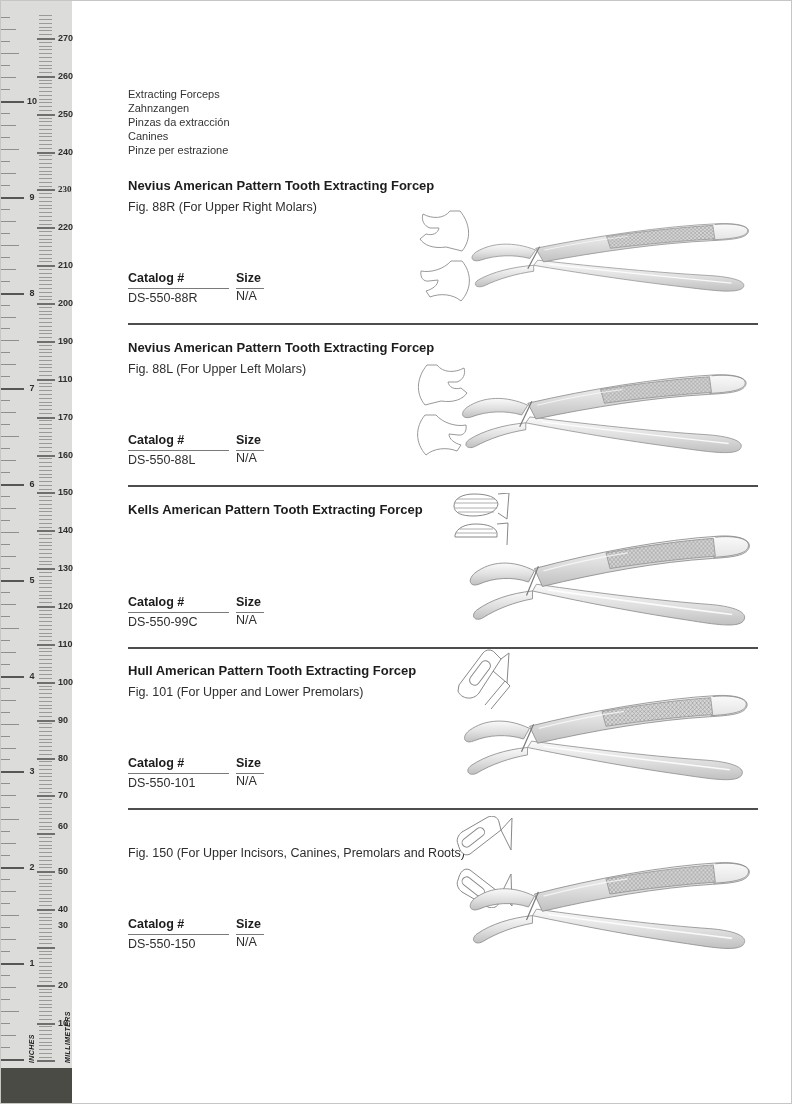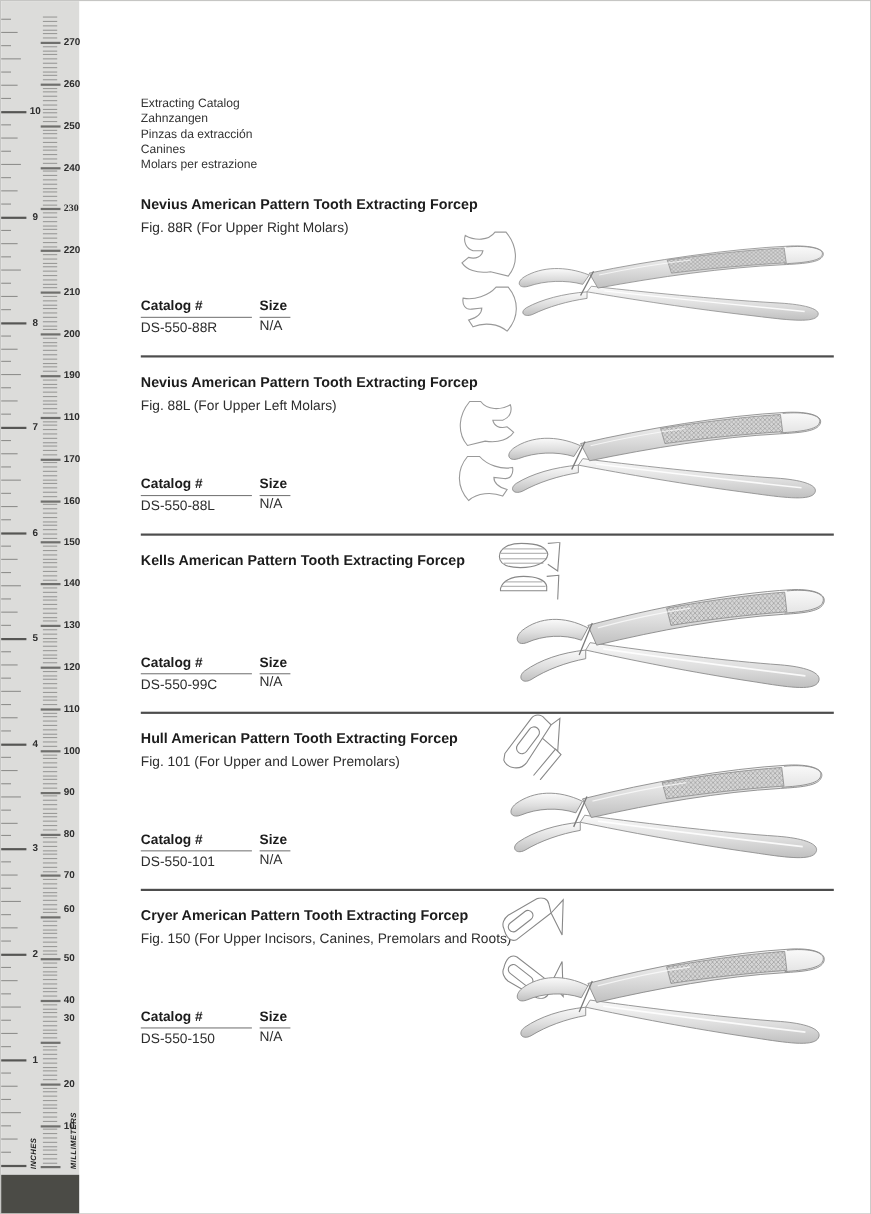--- a/index.html
+++ b/index.html
@@ -479,25 +479,25 @@
       <div class="in-label" style="top: 478.12px;">6</div>
       <div class="in-label" style="top: 573.9px;">5</div>
       <div class="in-label" style="top: 669.68px;">4</div>
       <div class="in-label" style="top: 765.46px;">3</div>
       <div class="in-label" style="top: 861.24px;">2</div>
       <div class="in-label" style="top: 957.02px;">1</div>
     </div>
   <div class="ruler-foot"></div>
 
   <div class="lang-block">
-    <div>Extracting Catalog</div>
+    <div>Extracting Forceps</div>
     <div>Zahnzangen</div>
     <div>Pinzas da extracción</div>
     <div>Canines</div>
-    <div>Molars per estrazione</div>
+    <div>Pinze per estrazione</div>
   </div>
 
   <section class="product" style="top:177px">
     <div class="p-title">Nevius American Pattern Tooth Extracting Forcep</div>
     <div class="p-fig">Fig. 88R (For Upper Right Molars)</div>
     <svg class="art" style="left:288px;top:31px" width="62" height="95" viewBox="0 0 62 95">
         <use href="#beak-pair"></use>
       </svg>
     <svg class="art" style="left:323px;top:38px" width="315" height="85" viewBox="0 0 320 100" preserveAspectRatio="none">
         <use href="#forceps"></use>
@@ -568,21 +568,20 @@
     <div class="cat-h c1">Catalog #</div>
     <div class="cat-h c2">Size</div>
     <div class="cat-rule r1"></div>
     <div class="cat-rule r2"></div>
     <div class="cat-v v1">DS-550-101</div>
     <div class="cat-v v2">N/A</div>
     <div class="sep"></div>
   </section>
 
   <section class="product" style="top:823px">
-    <div class="p-title">Cryer American Pattern Tooth Extracting Forcep</div>
     <div class="p-fig">Fig. 150 (For Upper Incisors, Canines, Premolars and Roots)</div>
     <svg class="art" style="left:328px;top:-8px" width="70" height="92" viewBox="0 0 70 92">
       <path d="M2,28 C0,24 2,19 6,16 L32,1 C37,-1 42,1 43,6 L45,14 L14,38 C8,41 4,36 2,28 Z" fill="#fff" stroke="#888" stroke-width="1"></path>
       <rect x="13" y="8" width="9" height="26" rx="4.5" transform="rotate(52 17 21)" fill="#fff" stroke="#888" stroke-width="1"></rect>
       <path d="M45,14 L56,2 L55,34 L45,14" fill="none" stroke="#888" stroke-width="1"></path>
       <path d="M2,64 C0,68 2,73 6,76 L32,91 C37,93 42,91 43,86 L45,78 L14,54 C8,51 4,56 2,64 Z" fill="#fff" stroke="#888" stroke-width="1"></path>
       <rect x="13" y="58" width="9" height="26" rx="4.5" transform="rotate(-52 17 71)" fill="#fff" stroke="#888" stroke-width="1"></rect>
       <path d="M45,78 L56,90 L55,58 L45,78" fill="none" stroke="#888" stroke-width="1"></path>
     </svg>
     <svg class="art" style="left:321px;top:29px" width="318" height="108" viewBox="0 0 320 100" preserveAspectRatio="none">

